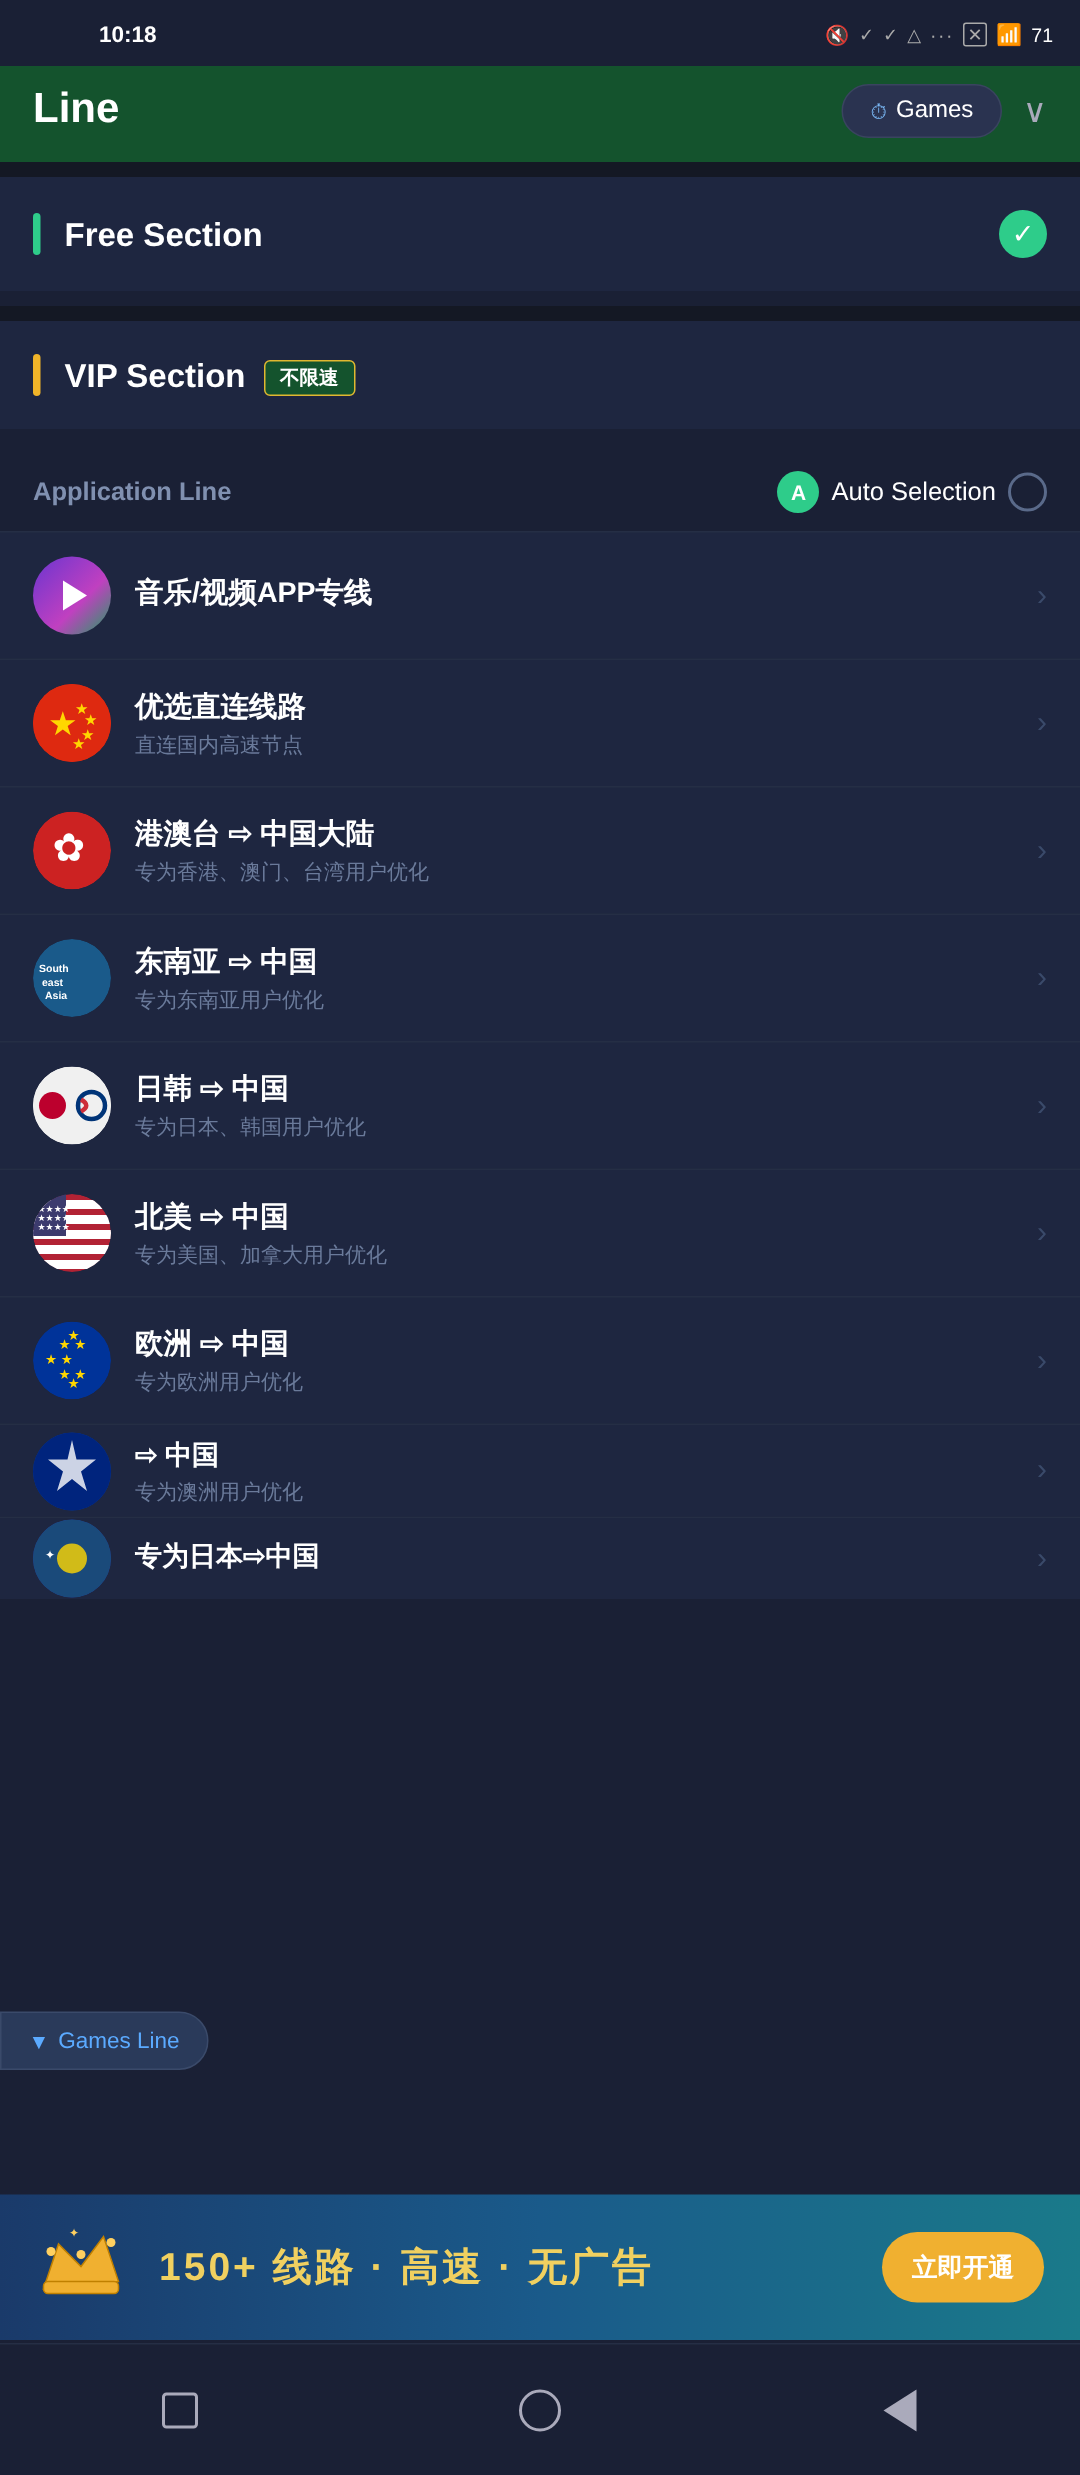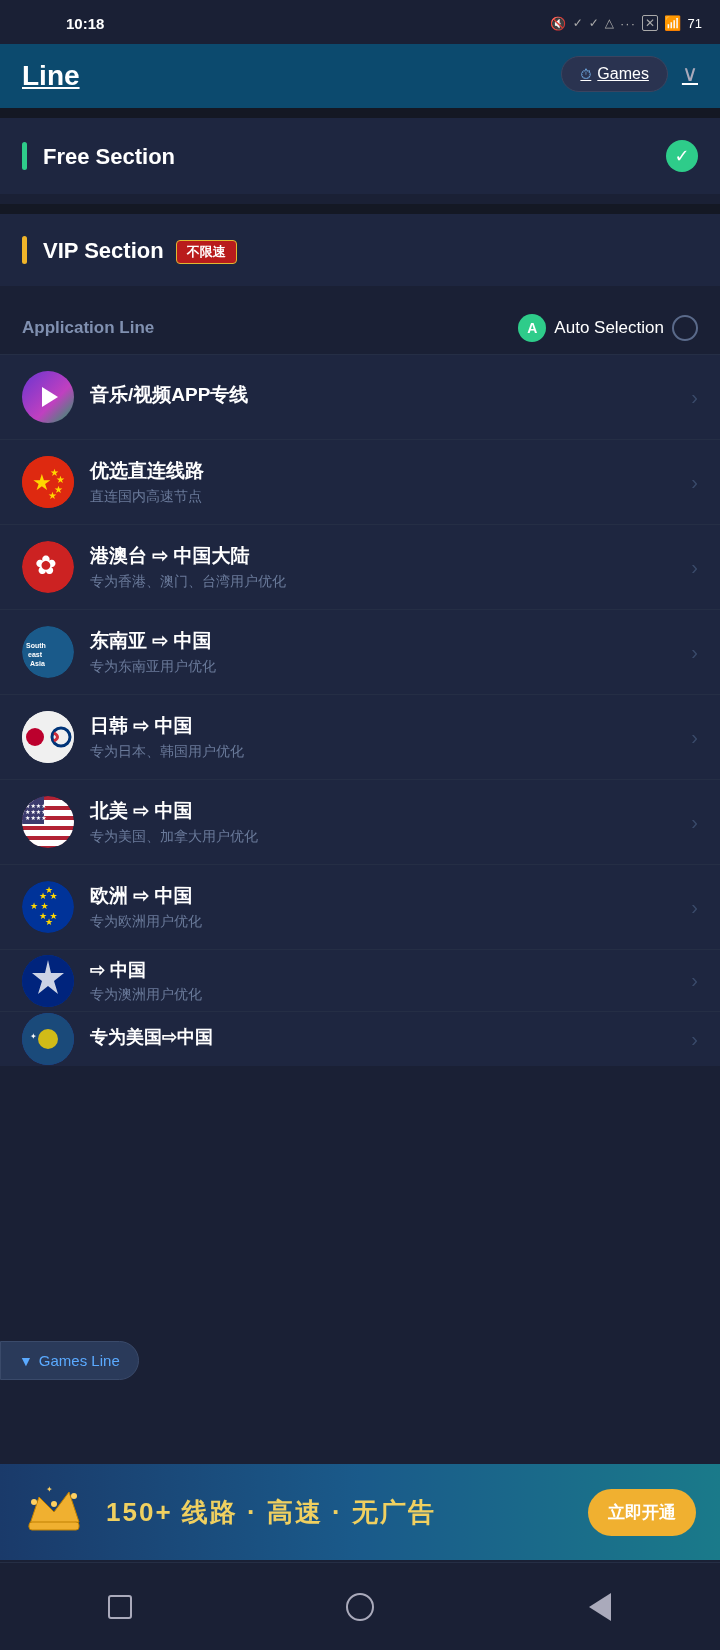--- a/index.html
+++ b/index.html
@@ -32,24 +32,23 @@
     .status-icons {
       display: flex;
       align-items: center;
       gap: 6px;
     }
 
     
     .header {
       display: flex;
       justify-content: space-between;
-      align-items: flex-end;
+      align-items: flex-start;
       padding: 12px 22px 16px 22px;
-      background: #0c4a6e;
-      text-decoration: underline;
+      background: #14532d;
     }
     .header-title {
       font-size: 28px;
       font-weight: 700;
       color: #fff;
     }
     .header-right {
       display: flex;
       align-items: center;
       gap: 14px;
@@ -101,21 +100,21 @@
       margin-right: 4px;
     }
     .section-bar-green { background: #2ecc8a; }
     .section-bar-yellow { background: #f0b429; }
     .section-title {
       font-size: 22px;
       font-weight: 700;
       color: #fff;
     }
     .vip-badge {
-      background: #b91c1c;
+      background: #14532d;
       color: #fff;
       font-size: 13px;
       font-weight: 600;
       padding: 2px 10px;
       border-radius: 4px;
       border: 1px solid #e0b830;
     }
     .check-circle {
       width: 32px;
       height: 32px;
@@ -533,21 +532,21 @@
 
   <div class="line-item" style="max-height:55px; overflow:hidden;">
     <div class="line-icon" style="overflow:hidden; border-radius:50%; flex-shrink:0; width:52px; height:52px; margin-right:16px; background: radial-gradient(circle, #1a4a8a 30%, #2244aa);">
       <svg width="52" height="52" viewBox="0 0 52 52">
         <rect width="52" height="52" rx="26" fill="#1a4a7a"></rect>
         <circle cx="26" cy="26" r="10" fill="gold" opacity="0.8"></circle>
         <text x="8" y="26" font-size="8" fill="white">✦</text>
       </svg>
     </div>
     <div class="line-info">
-      <div class="line-title" style="font-size:18px;">专为美国⇨中国</div>
+      <div class="line-title" style="font-size:18px;">专为日本⇨中国</div>
     </div>
     <span class="chevron-right">›</span>
   </div>
 </div>
 
 <div class="games-line-pill">
   <span class="games-chevron">▼</span>
   <span>Games Line</span>
 </div>
 

